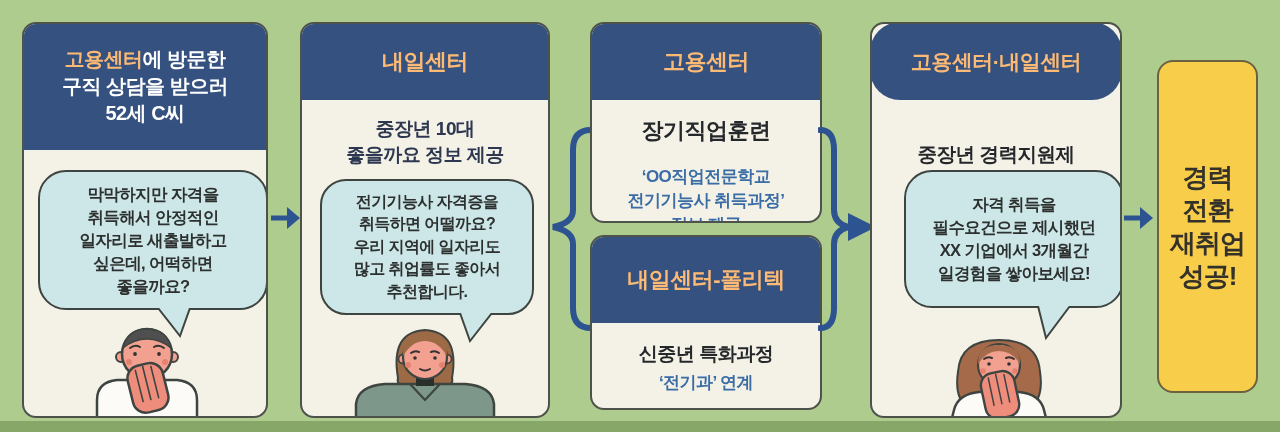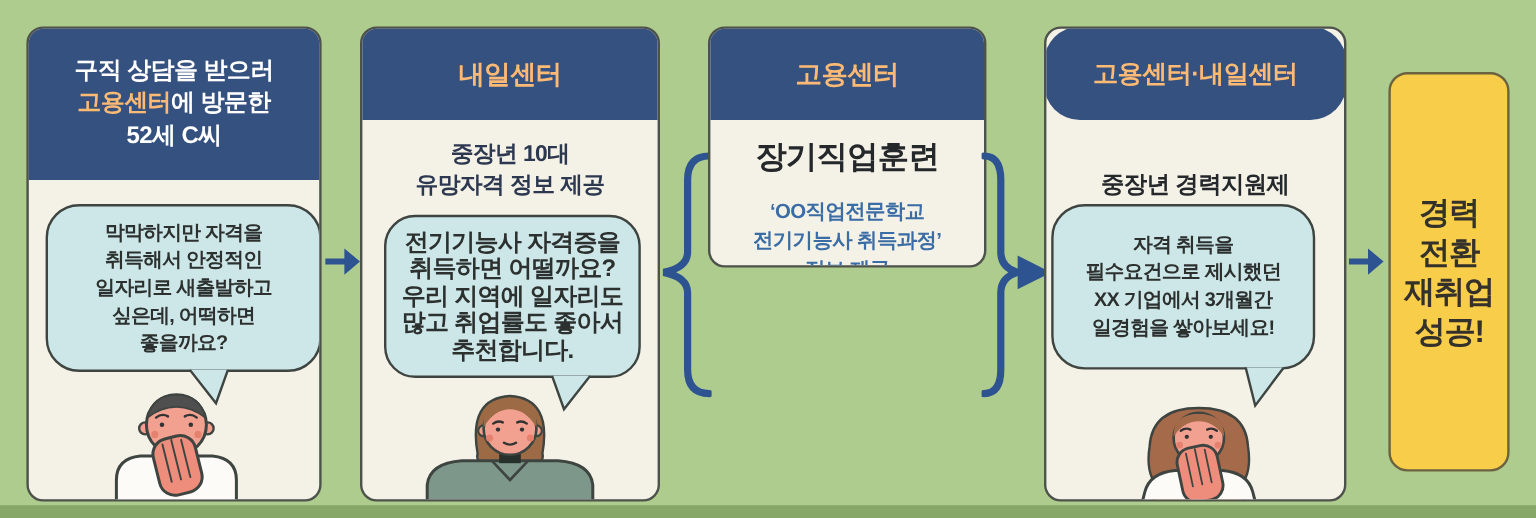--- a/index.html
+++ b/index.html
@@ -56,22 +56,22 @@
 </style>
 </head>
 <body>
 
 <div class="canvas">
 
   <div class="bottom-strip"></div>
 
   <div class="card" style="left:22px;top:22px;width:246px;height:396px;">
     <div class="card-header" style="height:128px;">
+      <div class="hl"><span class="yellow">고용센터</span><span>에 방문한</span></div>
       <div class="hl"><span>구직 상담을 받으러</span></div>
-      <div class="hl"><span class="yellow">고용센터</span><span>에 방문한</span></div>
       <div class="hl">52세 C씨</div>
     </div>
     <div class="bubble" style="left:14px;top:146px;width:230px;height:140px;">
       <div class="bubble-text">막막하지만 자격을
 취득해서 안정적인
 일자리로 새출발하고
 싶은데, 어떡하면
 좋을까요?</div>
     </div>
     <svg class="tail" style="left:128px;top:284px;" width="44" height="32">
@@ -100,23 +100,23 @@
   <svg class="flow" style="left:271px;top:205px;" width="30" height="26">
     <path d="M0,13 H18" stroke="#2d5390" stroke-width="5"></path>
     <polygon points="16,2 29,13 16,24" fill="#2d5390"></polygon>
   </svg>
 
   <div class="card" style="left:300px;top:22px;width:250px;height:396px;">
     <div class="card-header" style="height:78px;">
       <div class="hl hl1 yellow">내일센터</div>
     </div>
     <div class="subtitle" style="top:92px;font-size:19px;line-height:26px;">중장년 10대
-유망자격 정보 제공</div>
+좋을까요 정보 제공</div>
     <div class="bubble" style="left:18px;top:155px;width:214px;height:136px;border-radius:26px;">
-      <div class="bubble-text" style="font-size:20px;line-height:22.5px;">전기기능사 자격증을
+      <div class="bubble-text" style="font-size:16px;line-height:22.5px;">전기기능사 자격증을
 취득하면 어떨까요?
 우리 지역에 일자리도
 많고 취업률도 좋아서
 추천합니다.</div>
     </div>
     <svg class="tail" style="left:152px;top:289px;" width="44" height="32">
       <path d="M6,0 L16,28 L38,0" fill="#cde7e8" stroke="#3e4440" stroke-width="2"></path>
     </svg>
     <svg class="person" style="left:38px;" width="170" height="94" viewBox="0 0 170 94">
       <path d="M58,54 Q50,8 85,6 Q120,8 112,54 Q114,62 104,62 L66,62 Q56,62 58,54 Z" fill="#9c6b45" stroke="#3e4440" stroke-width="2"></path>
@@ -139,39 +139,48 @@
 
   <svg class="flow" style="left:547px;top:124px;" width="46" height="210" viewBox="0 0 46 210">
     <path d="M44,6 Q26,6 26,26 L26,86 Q26,99 6,103 Q26,107 26,120 L26,184 Q26,204 44,204" fill="none" stroke="#2d5390" stroke-width="6" stroke-linecap="round"></path>
   </svg>
 
   <div class="card" style="left:590px;top:22px;width:232px;height:201px;">
     <div class="card-header" style="height:78px;">
       <div class="hl hl1 yellow">고용센터</div>
     </div>
     <div class="mid-body" style="top:94px;">
-      <div class="subtitle dark-title" style="position:static;font-size:26px;line-height:25px;">장기직업훈련</div>
+      <div class="subtitle dark-title" style="position:static;font-size:22px;line-height:25px;">장기직업훈련</div>
       <div class="detail-blue" style="margin-top:22px;">‘OO직업전문학교
 전기기능사 취득과정’
 정보 제공</div>
     </div>
   </div>
 
+  <div class="card" style="left:590px;top:235px;width:232px;height:175px;">
+    <div class="card-header" style="height:88px;">
+      <div class="hl hl1 yellow">내일센터-폴리텍</div>
+    </div>
+    <div class="mid-body" style="top:104px;">
+      <div class="subtitle dark-title" style="position:static;font-size:19px;line-height:25px;">신중년 특화과정</div>
+      <div class="detail-blue" style="margin-top:5px;">‘전기과’ 연계</div>
+    </div>
+  </div>
 
   <svg class="flow" style="left:818px;top:124px;" width="62" height="210" viewBox="0 0 62 210">
     <path d="M2,6 Q16,6 16,26 L16,86 Q16,99 30,103 Q16,107 16,120 L16,184 Q16,204 2,204" fill="none" stroke="#2d5390" stroke-width="6" stroke-linecap="round"></path>
     <polygon points="30,89 58,103 30,117" fill="#2d5390"></polygon>
   </svg>
 
   <div class="card" style="left:870px;top:22px;width:252px;height:396px;">
     <div class="card-header" style="height:78px;border-radius:30px;">
       <div class="hl yellow" style="font-size:21px;">고용센터·내일센터</div>
     </div>
     <div class="subtitle dark-title" style="top:104px;font-size:19.5px;line-height:26px;margin-top:13px;">중장년 경력지원제</div>
-    <div class="bubble" style="left:4px;top:146px;width:220px;height:138px;">
+    <div class="bubble" style="left:32px;top:146px;width:220px;height:138px;">
       <div class="bubble-text">자격 취득을
 필수요건으로 제시했던
 XX 기업에서 3개월간
 일경험을 쌓아보세요!</div>
     </div>
     <svg class="tail" style="left:160px;top:282px;" width="44" height="36">
       <path d="M6,0 L14,32 L38,0" fill="#cde7e8" stroke="#3e4440" stroke-width="2"></path>
     </svg>
     <svg class="person" style="left:52px;" width="150" height="80" viewBox="0 0 150 80">
       <path d="M44,70 Q30,60 34,34 Q36,2 75,2 Q114,2 116,34 Q120,60 106,70 Q116,80 112,80 L38,80 Q34,80 44,70 Z" fill="#a56a4a" stroke="#3e4440" stroke-width="2"></path>

